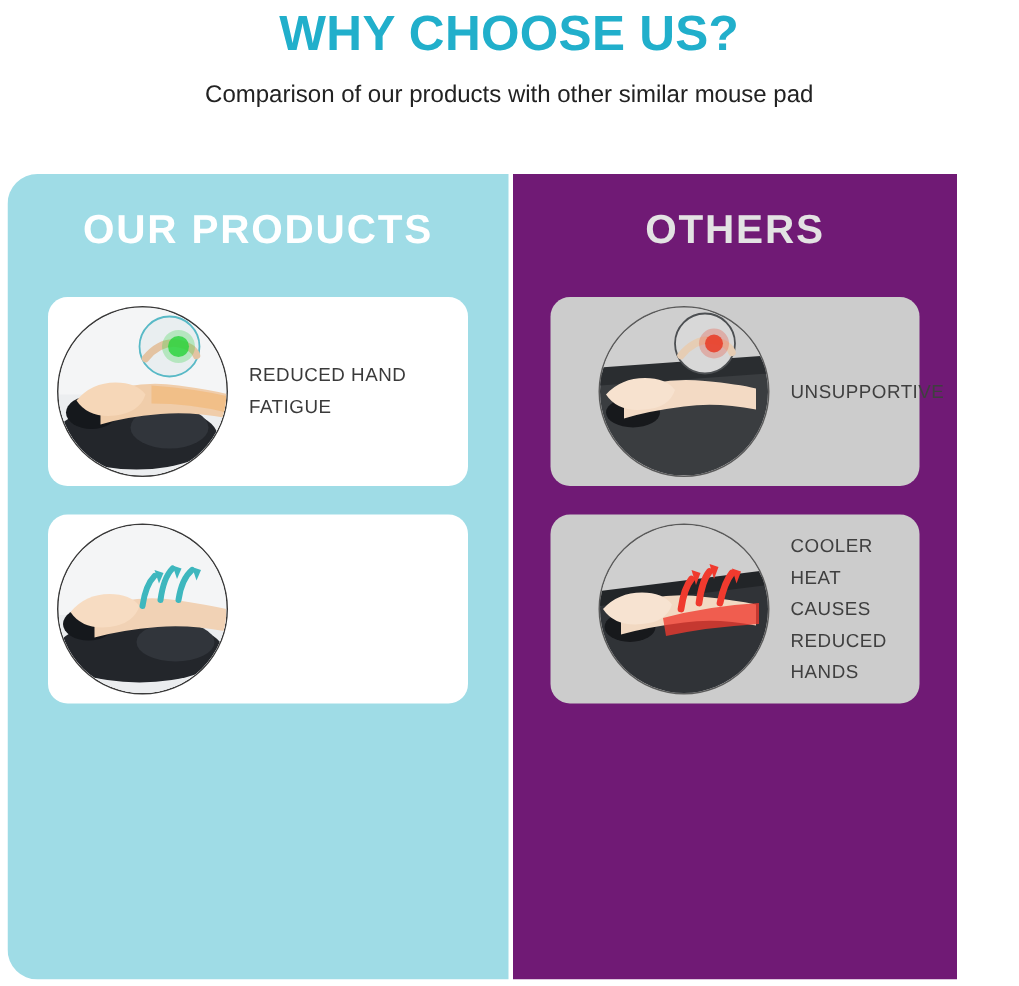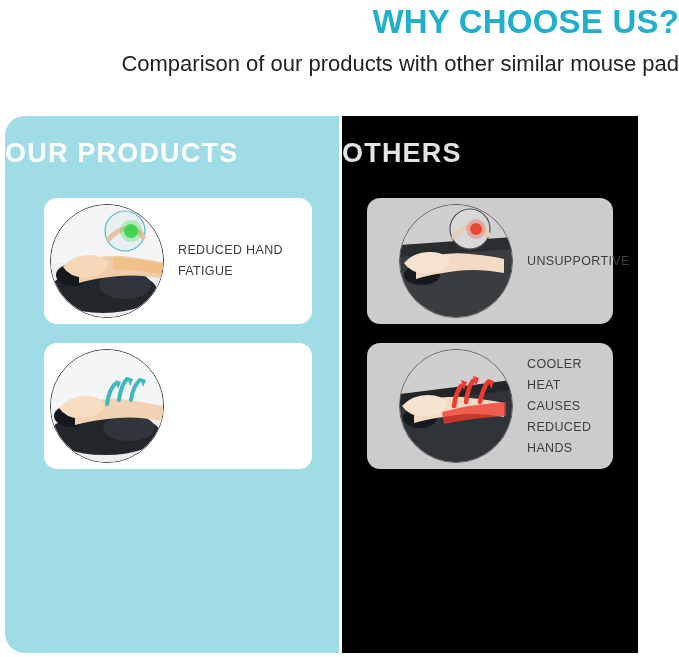--- a/index.html
+++ b/index.html
@@ -7,66 +7,66 @@
     width:679px;height:657px;
     background:#ffffff;
     font-family:"Liberation Sans", sans-serif;
     overflow:hidden;
     position:relative;
   }
 
   
   .header{
     position:absolute;left:0;top:0;width:604px;height:112px;
-    text-align:right;
+    text-align:center;
   }
   .title{
     position:absolute;left:0;top:2px;width:679px;
     font-size:33px;font-weight:bold;letter-spacing:.2px;
     color:#21AFCB;
     line-height:40px;
   }
   .subtitle{
     position:absolute;left:0;top:50px;width:679px;
-    font-size:22px;font-weight:400;color:#222222;
+    font-size:16px;font-weight:400;color:#222222;
     line-height:28px;
   }
 
   
   .board{
     position:absolute;left:5px;top:116px;width:669px;height:537px;
     border-radius:20px;overflow:hidden;
     display:flex;
   }
   .col{position:relative;height:100%;box-sizing:border-box;}
   .col-ours{width:334px;background:#9FDCE6;}
   .col-gap{width:3px;background:#ffffff;}
-  .col-others{width:296px;background:#000000;}
+  .col-others{width:296px;background:#701a75;}
 
   .col-head{
     position:absolute;left:0;top:22px;width:100%;
-    text-align:left;color:#ffffff;
+    text-align:center;color:#ffffff;
     font-size:27px;font-weight:bold;letter-spacing:1.2px;
   }
   .col-head.muted{color:#E3E3E3;}
 
   .rows{
     position:absolute;left:0;top:82px;width:100%;
     display:flex;flex-direction:column;gap:19px;
     padding:0 27px;box-sizing:border-box;
   }
   .col-others .rows{padding:0 25px;}
 
   .card{
     height:126px;border-radius:13px;
     display:flex;align-items:center;
     box-sizing:border-box;
     padding-left:6px;
   }
-  .card-ours{background:#ffffff;margin-left:12px;}
+  .card-ours{background:#ffffff;}
   .card-others{background:#CCCCCC;padding-left:32px;}
 
   .thumb{
     width:112px;height:112px;flex:0 0 112px;
     border-radius:50%;
     position:relative;overflow:hidden;
     border:1px solid #3a3a3a;
   }
   .card-others .thumb{border-color:#5a5a5a;}
 

